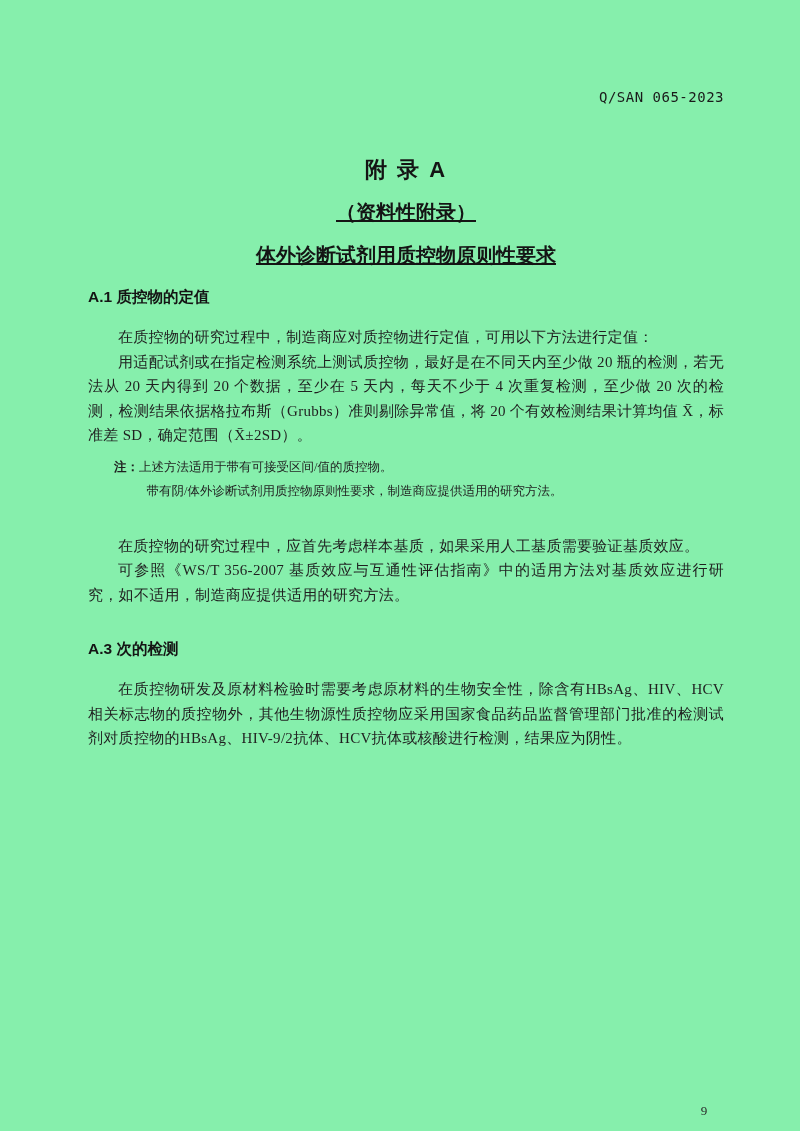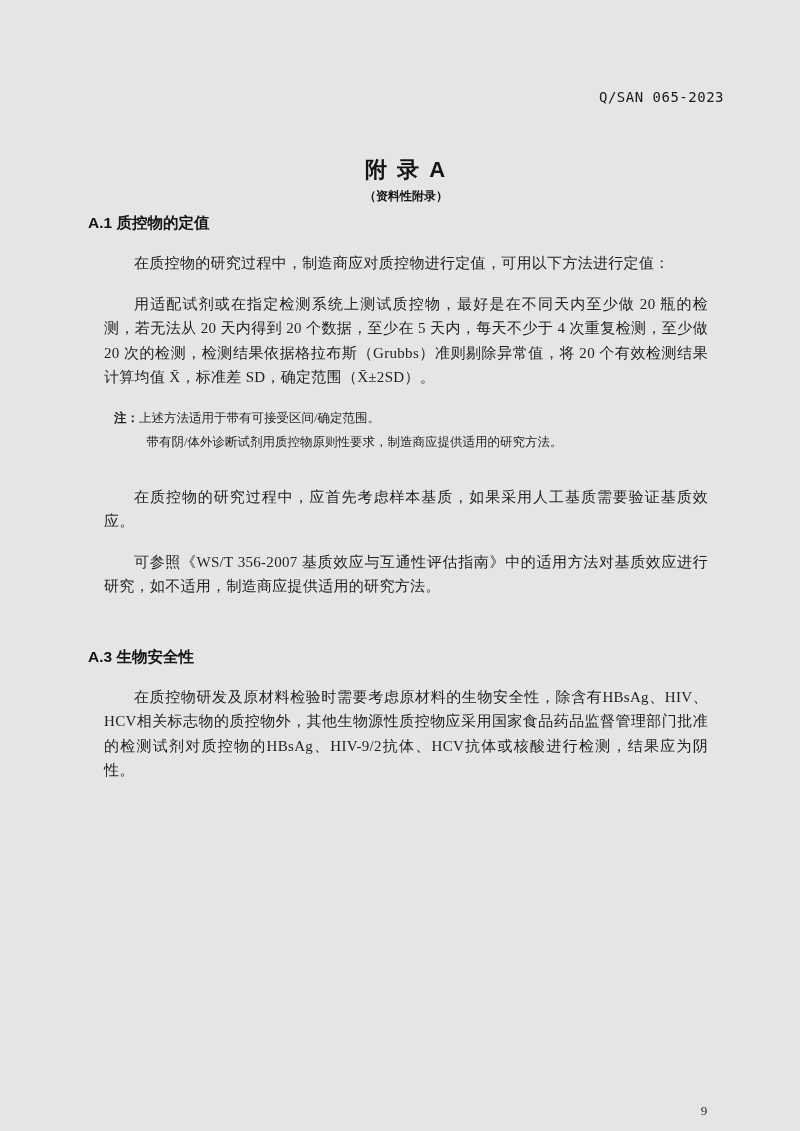--- a/index.html
+++ b/index.html
@@ -5,21 +5,21 @@
   html, body {
     margin: 0;
     padding: 0;
     background: #ffffff;
   }
   .page {
     position: relative;
     width: 800px;
     height: 1131px;
     margin: 0 auto;
-    background: #e5e5e5;
+    background: #86efac;
     box-sizing: border-box;
     padding: 0 76px 0 88px;
     font-family: "Liberation Serif", "DejaVu Serif", serif;
     color: #1f1f1f;
     overflow: hidden;
   }
   .doc-header {
     padding-top: 88px;
     text-align: right;
   }
@@ -36,41 +36,42 @@
     font-weight: 700;
     color: #141414;
   }
   .title-line1 {
     font-size: 22px;
     margin: 0;
     line-height: 27px;
     letter-spacing: 2px;
   }
   .title-line2, .title-line3 {
-    font-size: 12px;
-    margin: 0;
+    font-size: 20px;
+    margin: 16px;
     line-height: 27px;
     font-weight: 700;
+    text-decoration: underline;
   }
   .sec-heading {
     font-family: "Liberation Sans", "DejaVu Sans", sans-serif;
     font-weight: 700;
     font-size: 15.5px;
     color: #141414;
     margin: 15px 0 0 0;
     line-height: 24px;
   }
   .sec-heading.first {
     margin-top: 1px;
   }
   .sec-body {
     margin-top: 16px;
   }
   .body-para {
-    margin: 16px;
+    margin: 0;
     font-size: 15px;
     line-height: 24.5px;
     text-align: justify;
     text-indent: 2em;
     letter-spacing: 0.3px;
   }
   .note-block {
     margin: 7px 0 0 26px;
     font-size: 12.5px;
     line-height: 24px;
@@ -98,49 +99,50 @@
 
 <div class="page">
 
   <div class="doc-header">
     <span class="doc-code">Q/SAN 065-2023</span>
   </div>
 
   <div class="title-block">
     <p class="title-line1">附 录 A</p>
     <p class="title-line2">（资料性附录）</p>
+    <p class="title-line3">体外诊断试剂用质控物原则性要求</p>
   </div>
 
   <section>
     <h3 class="sec-heading first">A.1 质控物的定值</h3>
     <div class="sec-body">
       <p class="body-para">在质控物的研究过程中，制造商应对质控物进行定值，可用以下方法进行定值：</p>
       <p class="body-para">用适配试剂或在指定检测系统上测试质控物，最好是在不同天内至少做 20 瓶的检测，若无法从 20 天内得到 20 个数据，至少在 5 天内，每天不少于 4 次重复检测，至少做 20 次的检测，检测结果依据格拉布斯（Grubbs）准则剔除异常值，将 20 个有效检测结果计算均值 X̄，标准差 SD，确定范围（X̄±2SD）。</p>
       <div class="note-block">
         <div class="note-line">
-          <span class="note-label">注：</span><span class="note-text">上述方法适用于带有可接受区间/确定范围。</span>
+          <span class="note-label">注：</span><span class="note-text">上述方法适用于带有可接受区间/值的质控物。</span>
         </div>
         <div class="note-line note-cont">带有阴/体外诊断试剂用质控物原则性要求，制造商应提供适用的研究方法。</div>
       </div>
     </div>
   </section>
 
   <div class="section-gap"></div>
 
   <section>
     <div class="sec-body">
       <p class="body-para">在质控物的研究过程中，应首先考虑样本基质，如果采用人工基质需要验证基质效应。</p>
       <p class="body-para">可参照《WS/T 356-2007 基质效应与互通性评估指南》中的适用方法对基质效应进行研究，如不适用，制造商应提供适用的研究方法。</p>
     </div>
   </section>
 
   <div class="section-gap"></div>
 
   <section>
-    <h3 class="sec-heading">A.3 生物安全性</h3>
+    <h3 class="sec-heading">A.3 次的检测</h3>
     <div class="sec-body">
       <p class="body-para">在质控物研发及原材料检验时需要考虑原材料的生物安全性，除含有HBsAg、HIV、HCV相关标志物的质控物外，其他生物源性质控物应采用国家食品药品监督管理部门批准的检测试剂对质控物的HBsAg、HIV-9/2抗体、HCV抗体或核酸进行检测，结果应为阴性。</p>
     </div>
   </section>
 
   <div class="page-footer">
     <span class="page-number">9</span>
   </div>
 
 </div>

